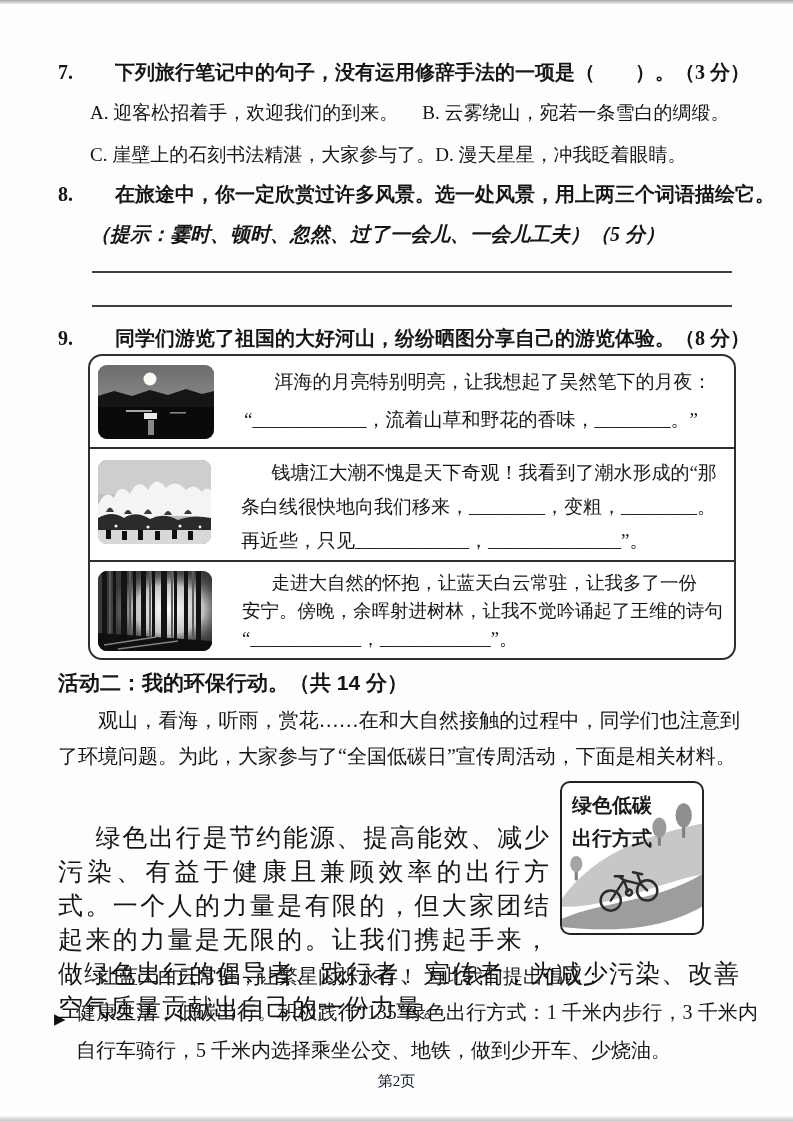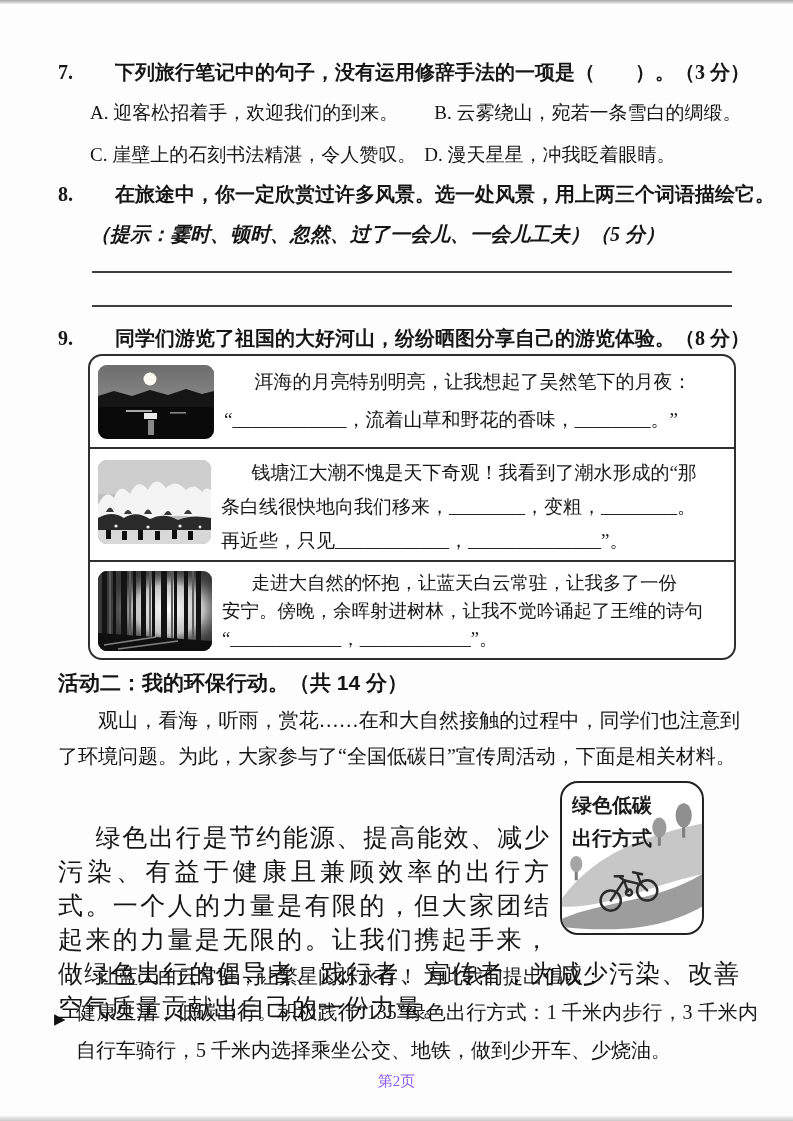--- a/index.html
+++ b/index.html
@@ -12,80 +12,80 @@
   .scan-edge-top{position:absolute;top:0;left:0;right:0;height:4px;
     background:linear-gradient(#a6a6a6,#efefef);}
   .scan-edge-bottom{position:absolute;bottom:0;left:0;right:0;height:5px;
     background:linear-gradient(#f4f4f4,#c9c9c9);}
 
   .sec{position:absolute;left:58px;width:682px;}
   .qrow{display:flex;align-items:flex-start;}
   .qnum{flex:none;width:30px;font-weight:700;font-size:20px;line-height:40px;}
   .qstem{font-weight:700;font-size:20px;line-height:40px;white-space:nowrap;margin-left:27px;}
   .optline{display:flex;padding-left:32px;font-size:19px;line-height:42px;white-space:nowrap;}
-  .optline .opt+.opt{margin-left:36px;}
-  .optline2 .opt+.opt{margin-left:8px;}
+  .optline .opt+.opt{margin-left:24px;}
+  .optline2 .opt+.opt{margin-left:0;}
   .hintline{padding-left:32px;font-weight:700;font-size:20px;line-height:40px;white-space:nowrap;font-style:italic;}
 
   .answer-line{position:absolute;left:92px;width:640px;height:0;border-top:2px solid #3f3f3f;}
 
   
   .q9box{position:absolute;left:88px;top:354px;width:644px;height:302px;
     border:2px solid #2f2f2f;border-radius:14px;background:#fff;overflow:hidden;}
-  .q9row{display:flex;align-items:flex-start;padding:7px 10px 0 8px;box-sizing:border-box;}
+  .q9row{display:flex;align-items:flex-start;padding:7px 10px 0 8px;box-sizing:border-box;gap:20px;}
   .q9row1{height:93px;border-bottom:2px solid #2f2f2f;}
   .q9row2{height:113px;border-bottom:2px solid #2f2f2f;}
   .q9row3{height:90px;}
   .photo{flex:none;border-radius:9px;overflow:hidden;background:#888;}
   .photo svg{display:block;}
   .rowtext{flex:1;min-width:0;padding-left:10px;font-size:19px;overflow:hidden;}
   .rline{white-space:nowrap;}
   .r1 .rline{line-height:38px;}
   .r2 .rline{line-height:34px;}
   .r3 .rline{line-height:28px;font-size:18.5px;}
   .indent{text-indent:1.6em;}
 
   .act-heading{font-family:"Liberation Sans","DejaVu Sans",sans-serif;
     font-weight:700;font-size:21px;line-height:30px;white-space:nowrap;}
   .para{font-size:20px;line-height:36px;text-align:justify;}
   .para.indent2{text-indent:2em;}
   .material-text{font-size:25px;line-height:34px;letter-spacing:1px;
     text-align:justify;text-indent:1.5em;margin-top:42px;}
 
   .poster{float:right;width:140px;height:150px;margin:2px 36px 8px 10px;
-    border:2px solid #222;border-radius:18px;background:#fff;position:relative;overflow:hidden;}
+    border:2px solid #222;border-radius:10px;background:#fff;position:relative;overflow:hidden;}
   .poster-title{position:absolute;top:6px;left:10px;z-index:2;
     font-family:"Liberation Sans","DejaVu Sans",sans-serif;
     font-weight:700;font-size:20px;line-height:33px;color:#1c1c1c;white-space:nowrap;}
   .poster svg{position:absolute;left:0;top:0;width:100%;height:100%;}
 
   .appeal{font-size:20px;line-height:36px;text-indent:2em;white-space:nowrap;}
   .proposal{position:relative;padding-left:18px;font-size:20px;line-height:38px;text-align:justify;}
   .bullet{position:absolute;left:-4px;top:7px;font-size:15px;color:#111;
     font-family:"DejaVu Sans",sans-serif;}
   .footer{position:absolute;left:0;top:1072px;width:100%;text-align:center;
-    font-size:15px;color:#8b5cf6;}
+    font-size:15px;color:#0f172a;}
 </style>
 </head>
 <body>
 
 <div class="page">
   <div class="scan-edge-top"></div>
 
   <div class="sec" style="top:52px;">
     <div class="qrow">
       <span class="qnum">7.</span>
       <span class="qstem">下列旅行笔记中的句子，没有运用修辞手法的一项是（　　）。（3 分）</span>
     </div>
     <div class="optline">
       <span class="opt">A. 迎客松招着手，欢迎我们的到来。</span>
       <span class="opt">B. 云雾绕山，宛若一条雪白的绸缎。</span>
     </div>
     <div class="optline optline2">
-      <span class="opt">C. 崖壁上的石刻书法精湛，令人赞叹。</span>
+      <span class="opt">C. 崖壁上的石刻书法精湛，大家参与了。</span>
       <span class="opt">D. 漫天星星，冲我眨着眼睛。</span>
     </div>
   </div>
 
   <div class="sec" style="top:174px;">
     <div class="qrow">
       <span class="qnum">8.</span>
       <span class="qstem">在旅途中，你一定欣赏过许多风景。选一处风景，用上两三个词语描绘它。</span>
     </div>
     <div class="hintline">（提示：霎时、顿时、忽然、过了一会儿、一会儿工夫）（5 分）</div>

